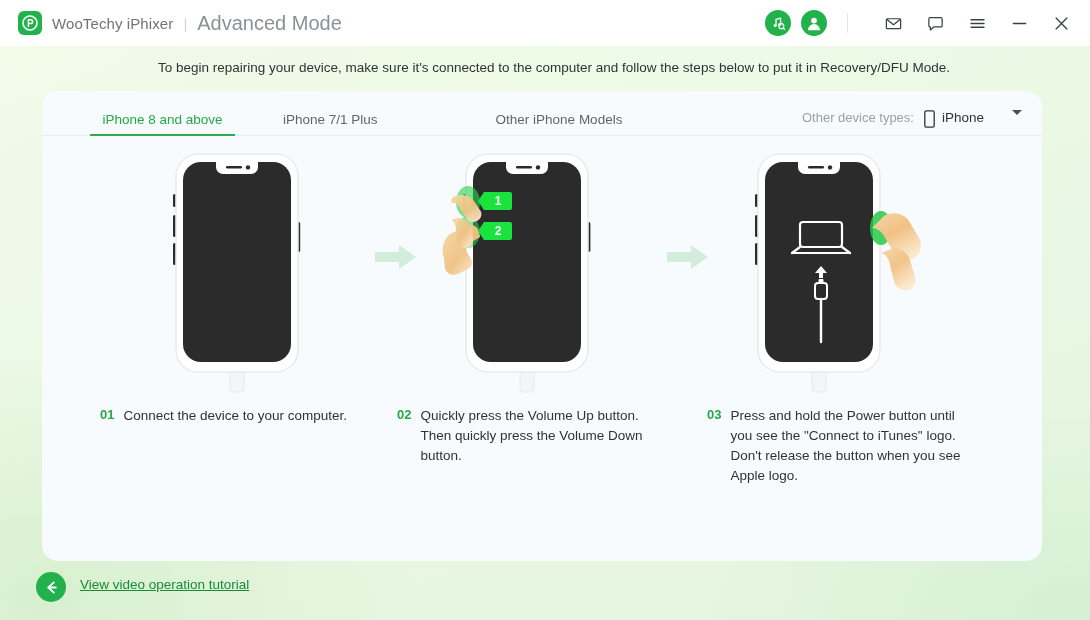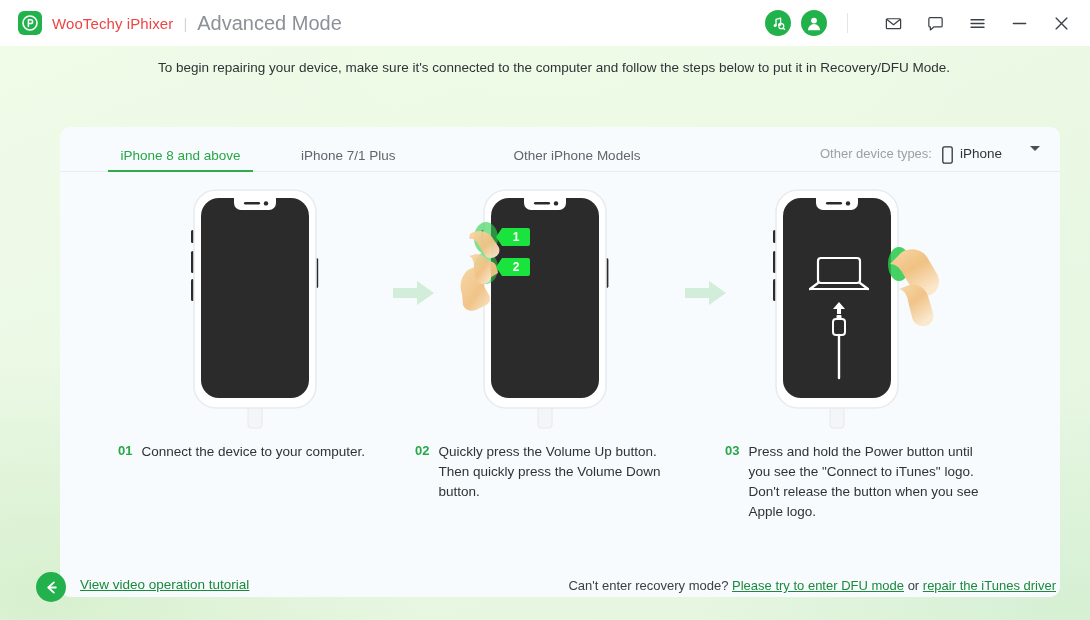--- a/index.html
+++ b/index.html
@@ -44,21 +44,21 @@
     background: #22b24c;
     display: flex;
     align-items: center;
     justify-content: center;
     margin-right: 10px;
   }
   .logo-box svg { display: block; }
 
   .brand-name {
     font-size: 15px;
-    color: #ef4444;
+    color: #737373;
     letter-spacing: .1px;
   }
 
   .brand-sep {
     color: #cfd5da;
     margin: 0 10px;
     font-size: 15px;
     font-weight: 300;
   }
 
@@ -120,28 +120,27 @@
     top: 14px; left: 9px;
     width: 1090px;
     text-align: center;
     font-size: 13.5px;
     color: #2f3337;
   }
 
   
   .card {
     position: absolute;
-    left: 60px;
+    left: 42px;
     top: 45px;
     width: 1000px;
     height: 470px;
     background: #f7fbfe;
-    border-radius: 10px;
+    border-radius: 16px;
     overflow: hidden;
-    margin-top: 36px;
   }
 
   .tabs-row {
     position: relative;
     height: 45px;
     display: flex;
     align-items: flex-end;
   }
 
   .tabs-underline {
@@ -535,21 +534,15 @@
     <div class="footer">
       <div class="back-btn">
         <svg width="17" height="17" viewBox="0 0 18 18">
           <path d="M11.5 3.6 L5.6 9 l5.9 5.4" fill="none" stroke="#ffffff" stroke-width="1.9" stroke-linecap="round" stroke-linejoin="round"></path>
           <line x1="5.9" y1="9" x2="13.6" y2="9" stroke="#ffffff" stroke-width="1.9" stroke-linecap="round"></line>
         </svg>
       </div>
 
       <div class="tutorial-link">View video operation tutorial</div>
 
-      <div class="footer-right">
-        <span>Can't enter recovery mode?</span>
-        <a>Please try to enter DFU mode</a>
-        <span>or</span>
-        <a>repair the iTunes driver</a>
-      </div>
     </div>
   </div>
 </div>
 
 </body></html>

